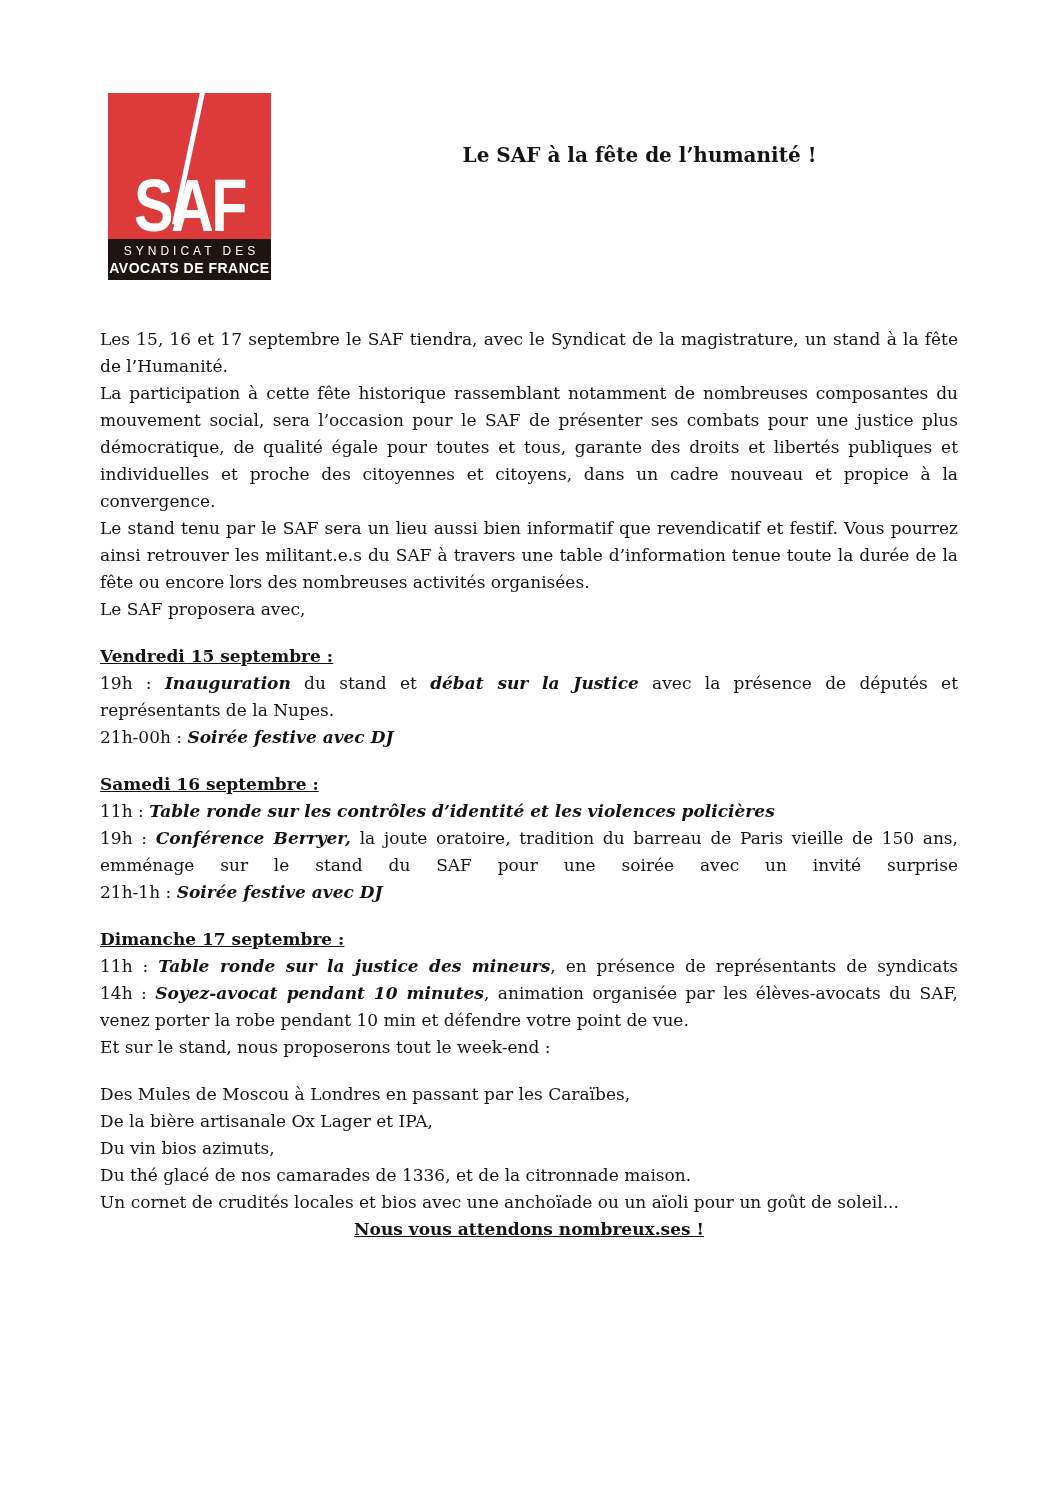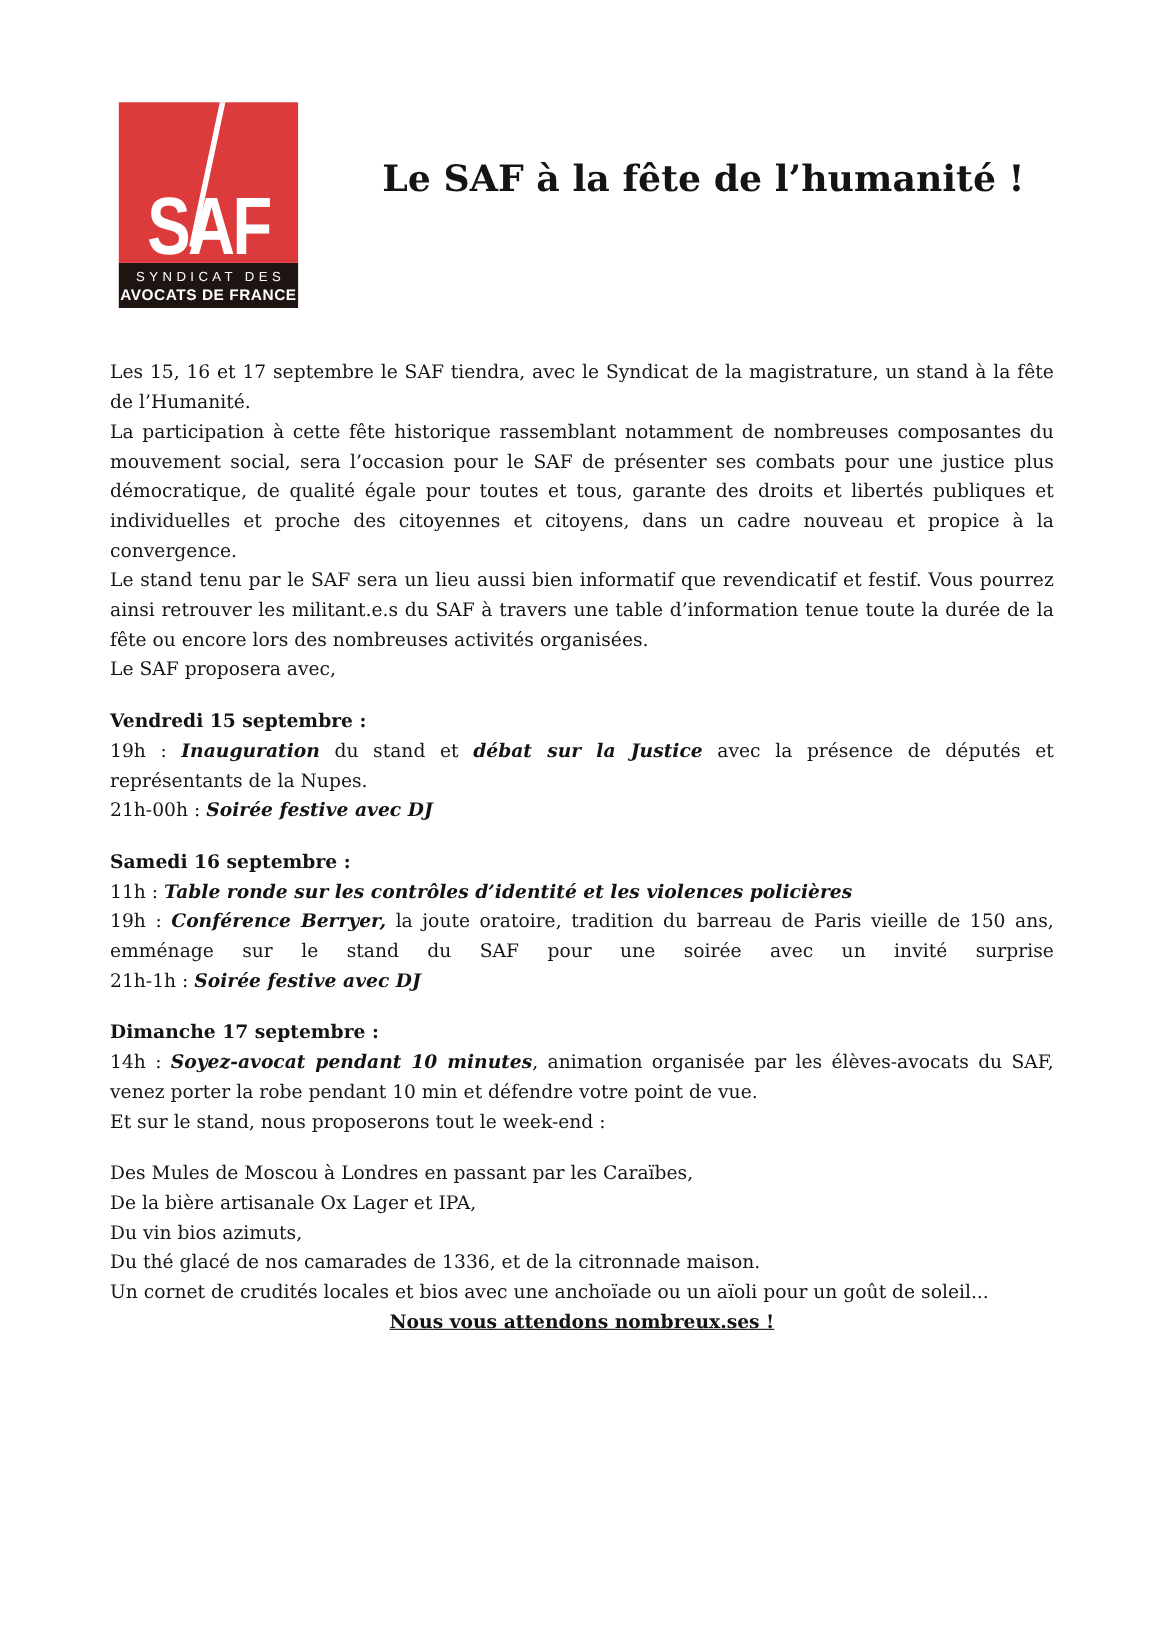--- a/index.html
+++ b/index.html
@@ -70,36 +70,36 @@
 
   .title-wrap {
     flex: 1;
     display: flex;
     justify-content: center;
     padding-top: 50px;
     padding-left: 50px;
   }
   .doc-title {
     margin: 0;
-    font-size: 33px;
+    font-size: 20px;
     font-weight: bold;
     white-space: nowrap;
   }
 
   
   .content {
     padding: 30px 100px 0 100px;
     font-size: 17px;
     line-height: 27px;
   }
   .content p { margin: 0; }
   .j  { text-align: justify; }
   .jl { text-align: justify; text-align-last: justify; }
   .bi { font-weight: bold; font-style: italic; }
-  .b  { font-weight: bold; }
+  .b  { font-weight: bold; text-decoration: underline; }
 
   .para { margin-top: 14px; }
   .para:first-child { margin-top: 16px; }
   .block { margin-top: 20px; }
   .closing {
     margin-top: 26px;
     text-align: center;
     font-weight: bold;
     text-decoration: underline;
   }
@@ -141,20 +141,21 @@
 
   <section class="block">
     <p class="b">Samedi 16 septembre :</p>
     <p><span>11h : </span><span class="bi">Table ronde sur les contrôles d’identité et les violences policières</span></p>
     <p class="jl"><span>19h : </span><span class="bi">Conférence Berryer,</span><span> la joute oratoire, tradition du barreau de Paris vieille de 150 ans, emménage sur le stand du SAF pour une soirée avec un invité surprise</span></p>
     <p><span>21h-1h : </span><span class="bi">Soirée festive avec DJ</span></p>
   </section>
 
   <section class="block">
     <p class="b">Dimanche 17 septembre :</p>
+    <p class="jl"><span>11h : </span><span class="bi">Table ronde sur la justice des mineurs</span><span>, en présence de représentants de syndicats</span></p>
     <p class="j"><span>14h : </span><span class="bi">Soyez-avocat pendant 10 minutes</span><span>, animation organisée par les élèves-avocats du SAF, venez porter la robe pendant 10 min et défendre votre point de vue.</span></p>
   </section>
 
   <p class="block">Et sur le stand, nous proposerons tout le week-end :</p>
 
   <section class="block">
     <p>Des Mules de Moscou à Londres en passant par les Caraïbes,</p>
     <p>De la bière artisanale Ox Lager et IPA,</p>
     <p>Du vin bios azimuts,</p>
     <p>Du thé glacé de nos camarades de 1336, et de la citronnade maison.</p>

